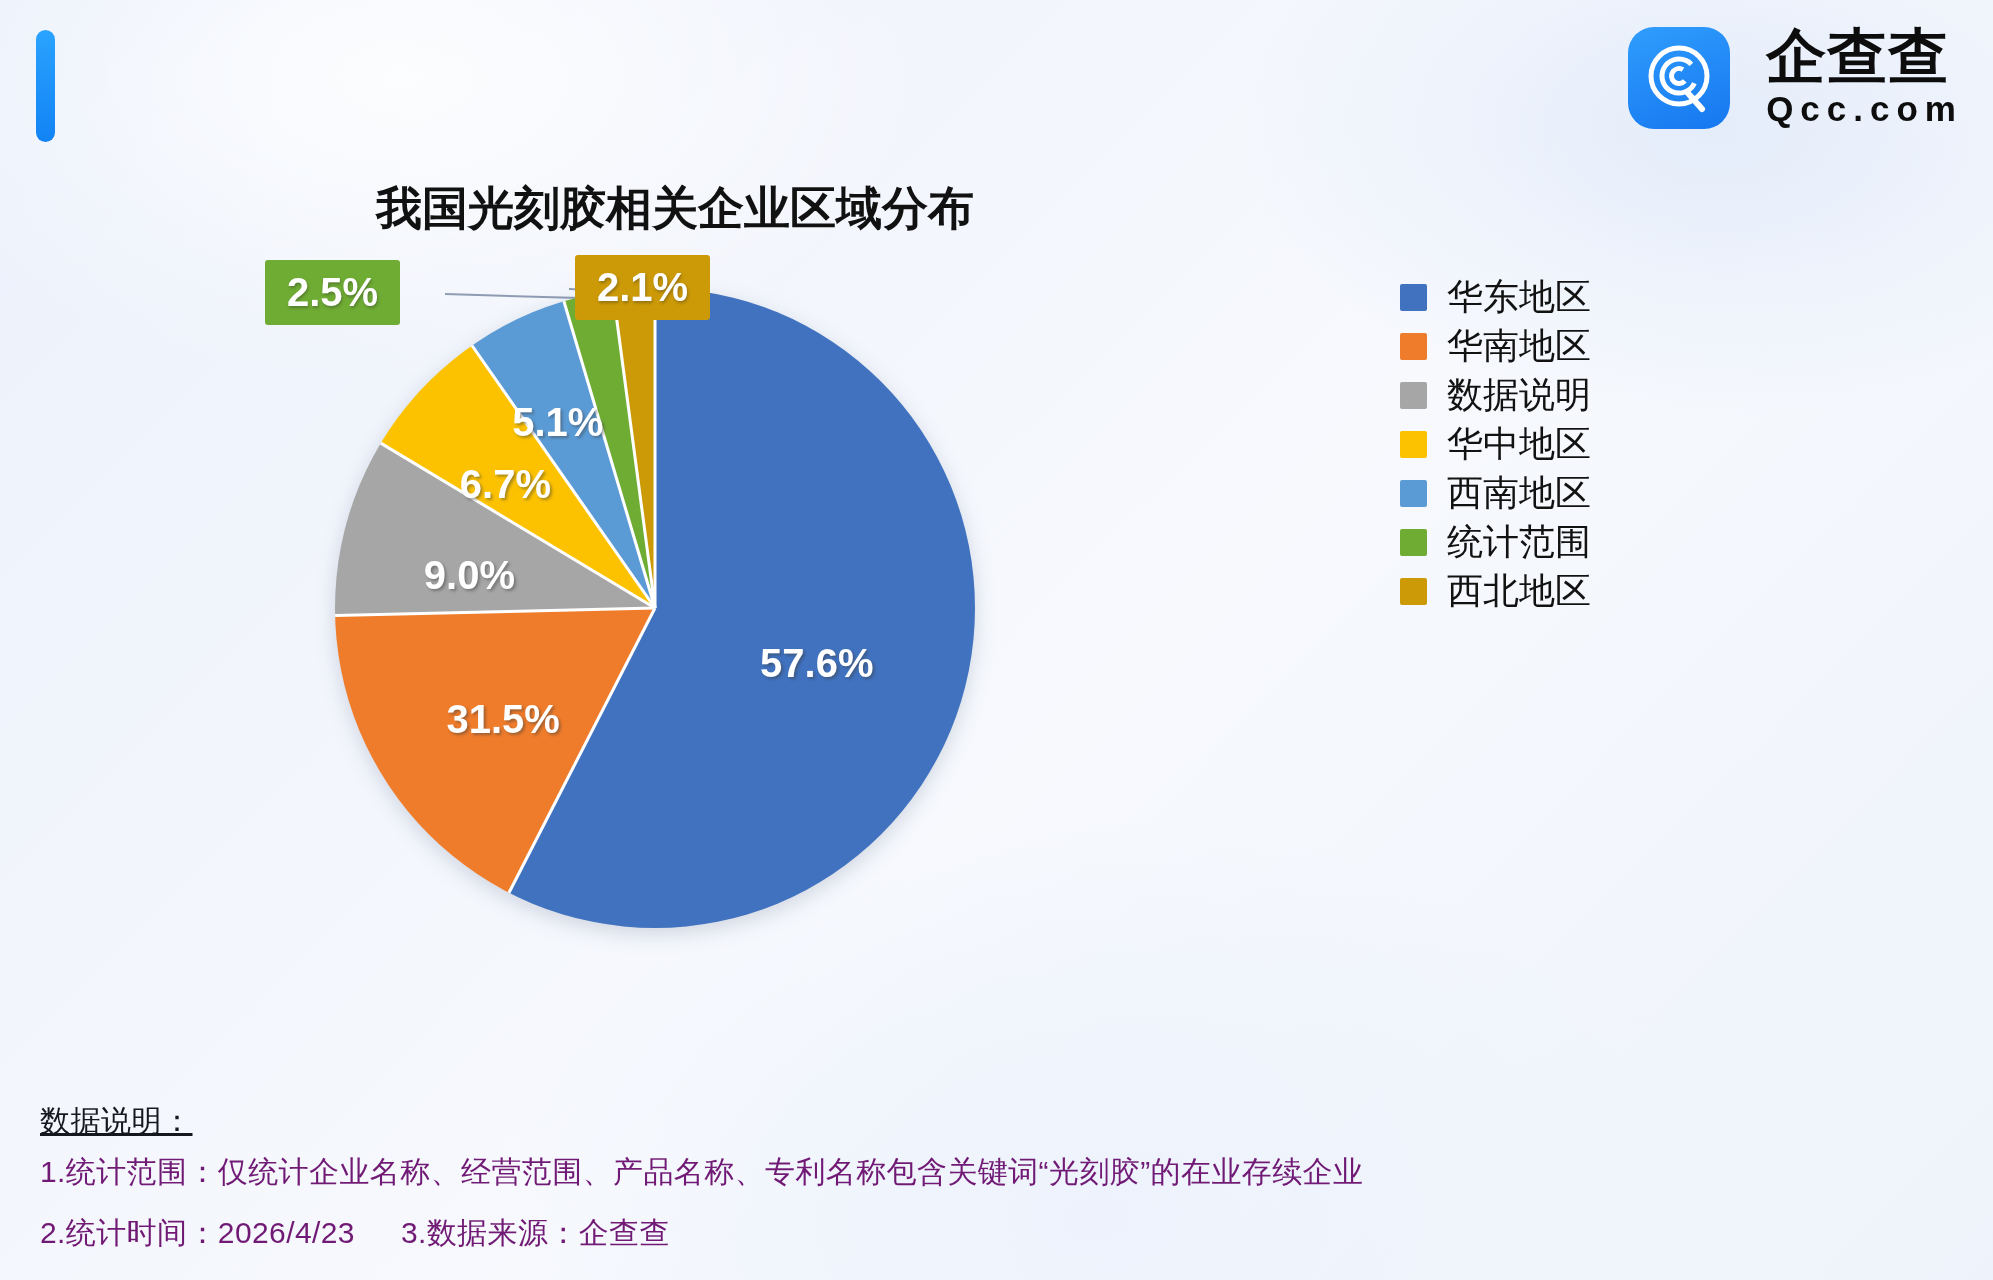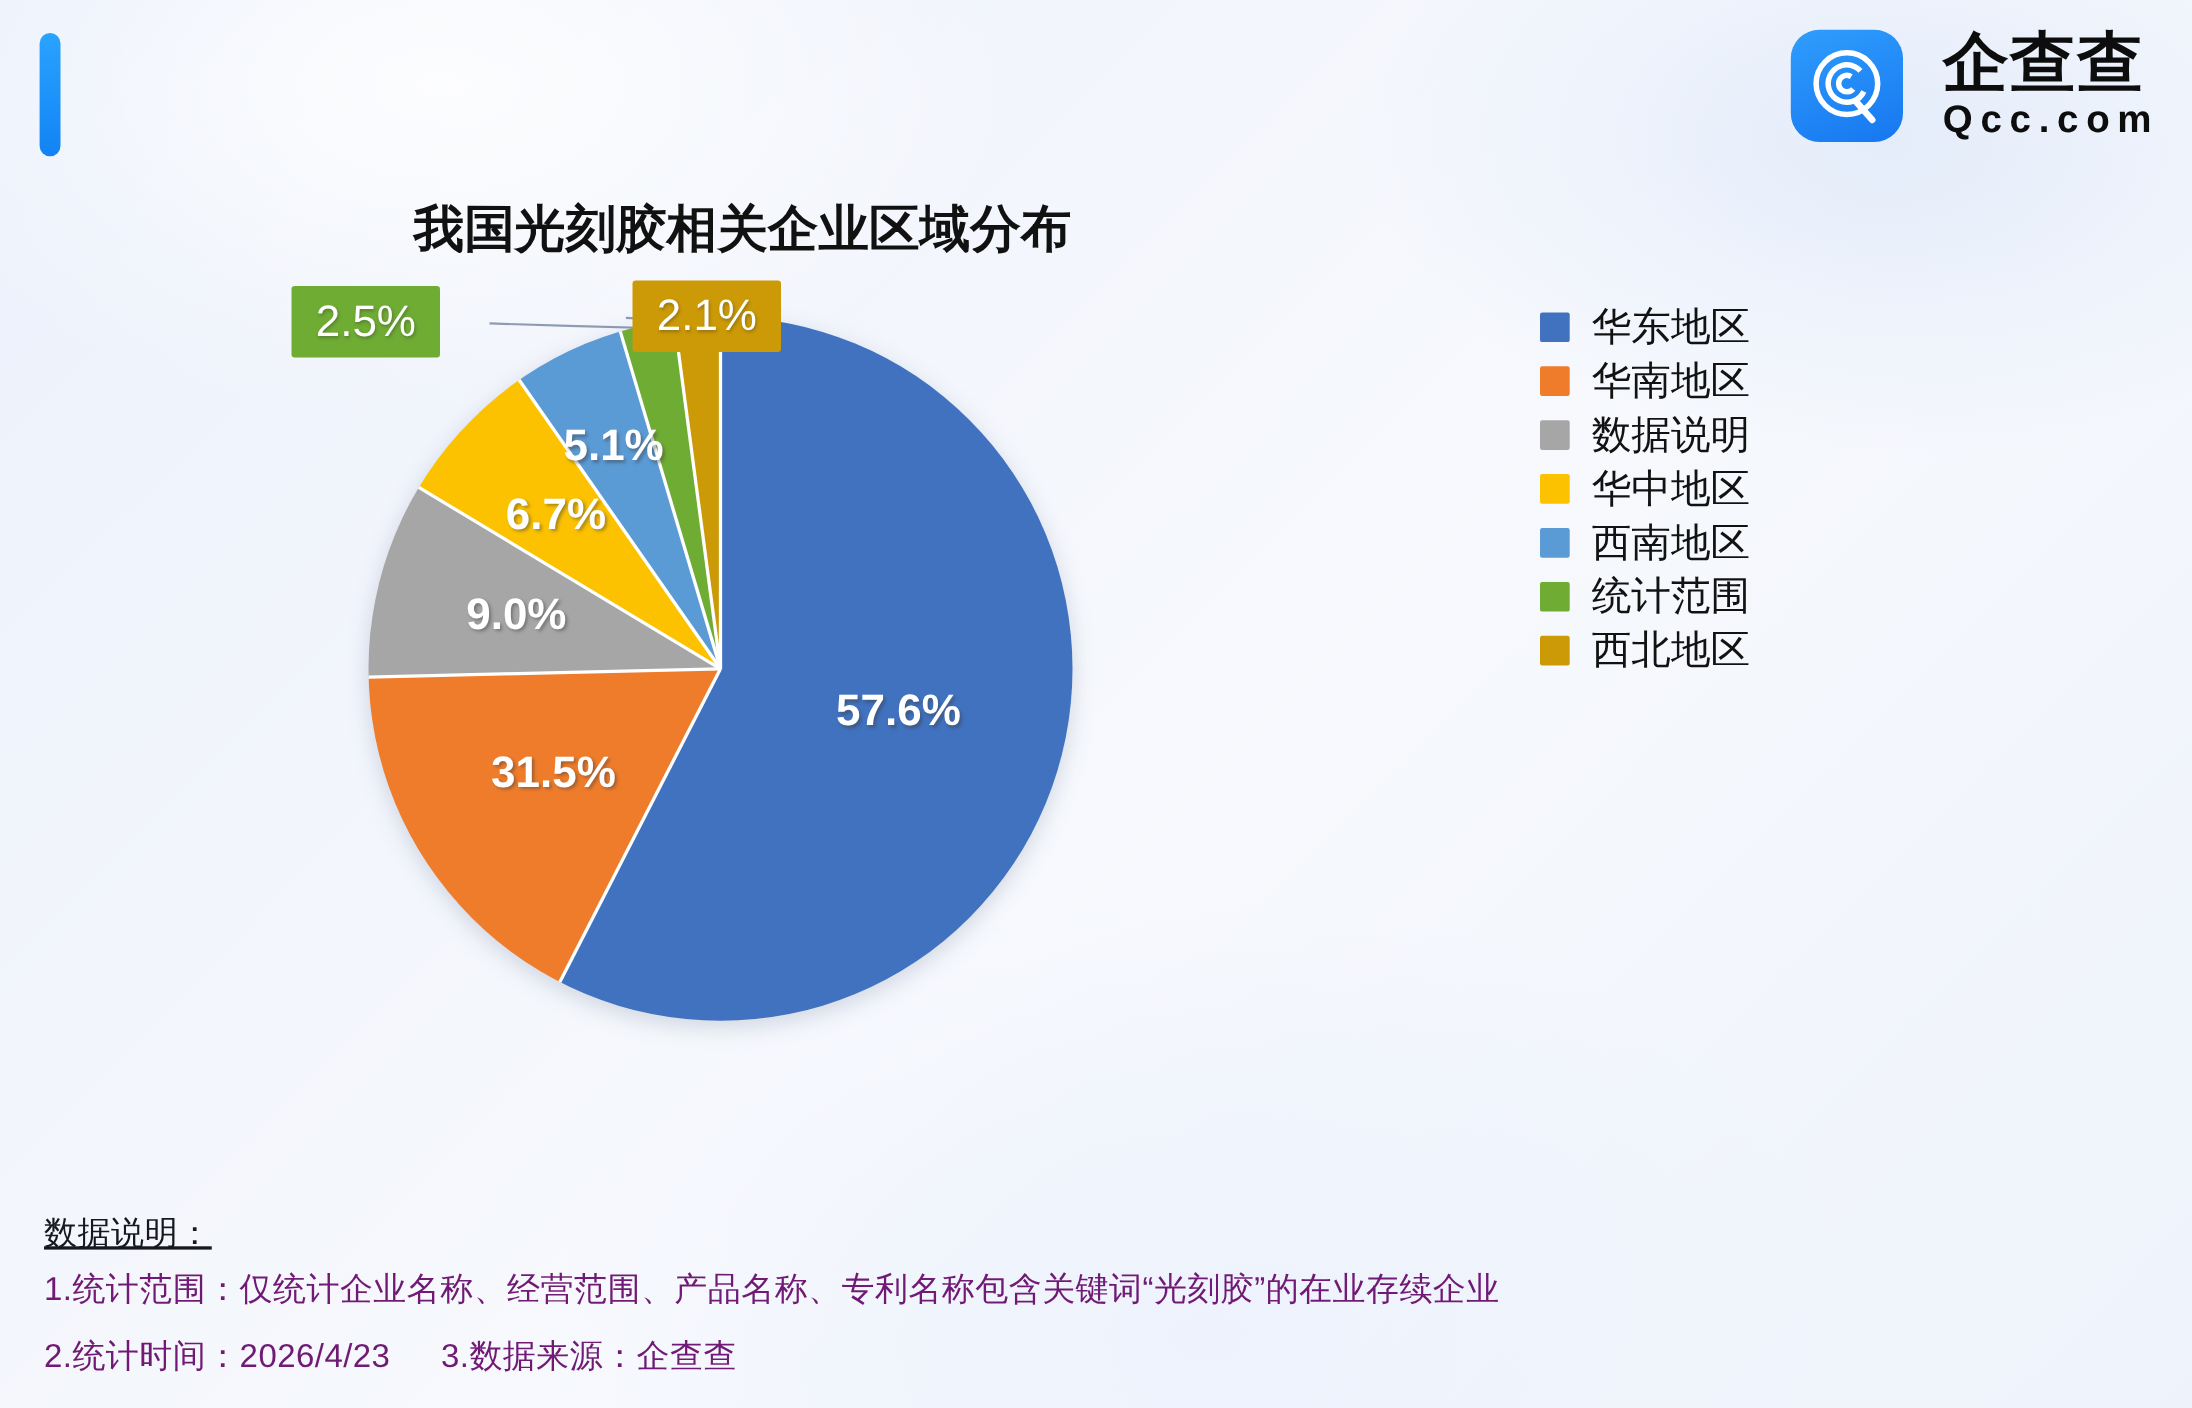--- a/index.html
+++ b/index.html
@@ -119,28 +119,29 @@
   }
 
   .slice-label {
     position: absolute;
     color: #ffffff;
     font-size: 40px;
     font-weight: 600;
     text-shadow: 2px 2px 3px rgba(60,60,60,0.45);
     white-space: nowrap;
     transform: translate(-50%, -50%);
+    margin-top: 16px;
   }
 
   .callout {
     position: absolute;
     padding: 10px 22px;
     color: #ffffff;
     font-size: 40px;
-    font-weight: 400;
+    font-weight: 700;
     border-radius: 3px;
     text-shadow: 1px 2px 3px rgba(40,40,40,0.35);
     white-space: nowrap;
   }
 
   .leader-svg {
     position: absolute;
     left: 0; top: 0;
     width: 1993px; height: 800px;
     pointer-events: none;

